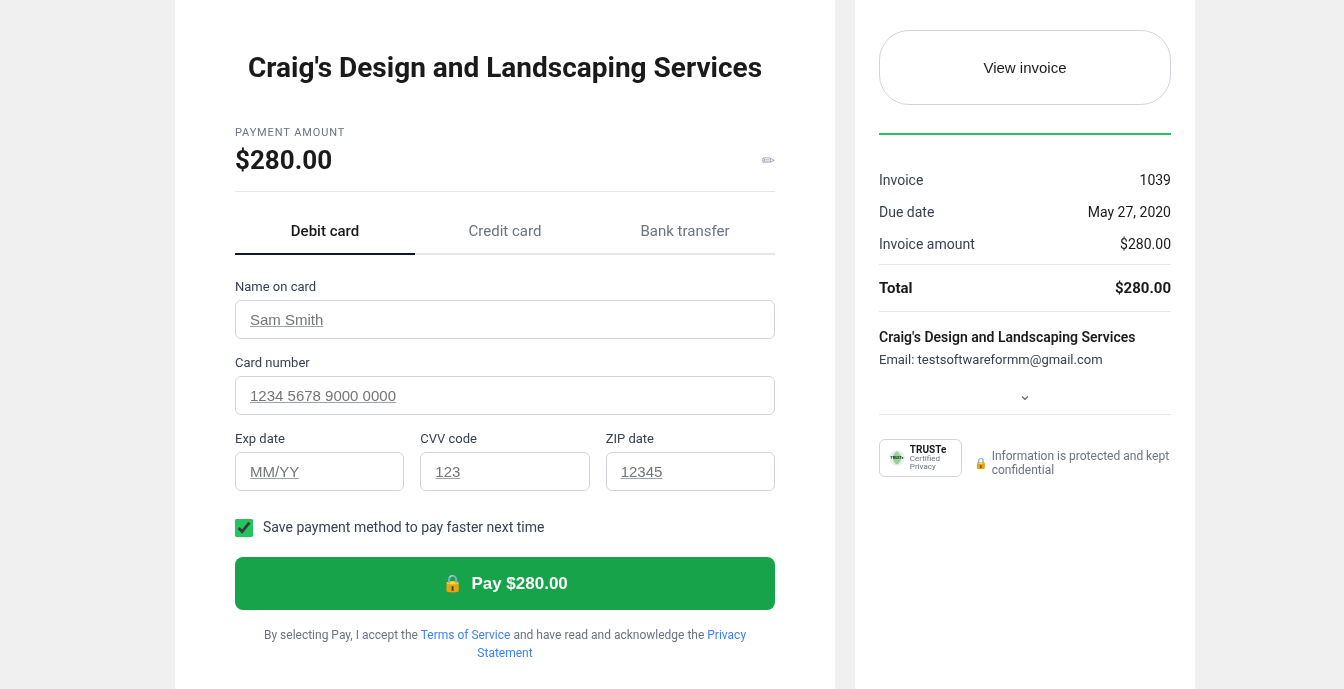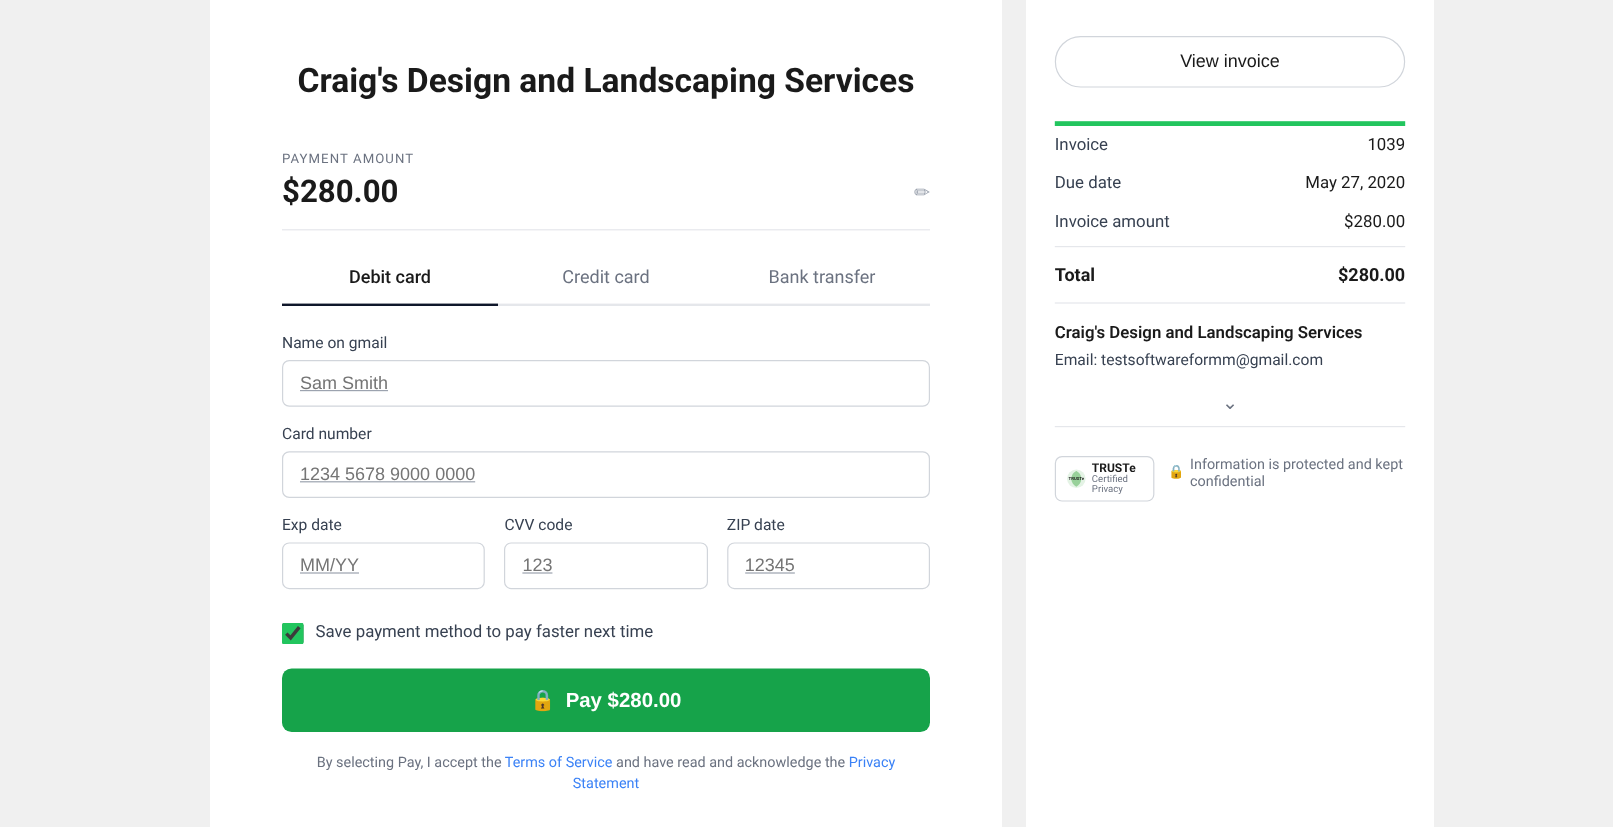--- a/index.html
+++ b/index.html
@@ -161,30 +161,30 @@
       text-decoration: none;
     }
 
     
     .view-invoice-btn {
       display: block;
       width: 100%;
       background: #fff;
       border: 1.5px solid #d1d5db;
       border-radius: 30px;
-      padding: 12px 20px;
+      padding: 28px 20px;
       font-size: 15px;
       color: #1a1a1a;
       cursor: pointer;
       text-align: center;
       margin-bottom: 28px;
     }
     .invoice-details {
-      border-top: 4px solid #22c55e;
-      padding-top: 0;
+      border-top: 2px solid #22c55e;
+      padding-top: 29px;
     }
     .invoice-row {
       display: flex;
       justify-content: space-between;
       padding: 8px 0;
       font-size: 14px;
       color: #374151;
     }
     .invoice-row .label { color: #374151; }
     .invoice-row .value { color: #1a1a1a; font-weight: 400; }
@@ -218,21 +218,21 @@
       display: flex;
       justify-content: center;
       padding: 10px 0;
       border-bottom: 1px solid #e5e7eb;
       margin-bottom: 16px;
       cursor: pointer;
       color: #6b7280;
     }
     .trust-section {
       display: flex;
-      align-items: flex-start;
+      align-items: flex-end;
       gap: 12px;
       margin-top: 8px;
     }
     .trust-badge {
       display: flex;
       align-items: center;
       gap: 4px;
       border: 1.5px solid #d1d5db;
       border-radius: 6px;
       padding: 4px 8px;
@@ -271,21 +271,21 @@
       <span class="edit-icon">✏</span>
     </div>
 
     <div class="tabs">
       <div class="tab active">Debit card</div>
       <div class="tab">Credit card</div>
       <div class="tab">Bank transfer</div>
     </div>
 
     <div class="form-group">
-      <label class="form-label">Name on gmail</label>
+      <label class="form-label">Name on card</label>
       <input class="form-input" type="text" placeholder="Sam Smith" style="">
     </div>
 
     <div class="form-group">
       <label class="form-label">Card number</label>
       <input class="form-input" type="text" placeholder="1234 5678 9000 0000" style="">
     </div>
 
     <div class="form-row">
       <div class="form-group">

